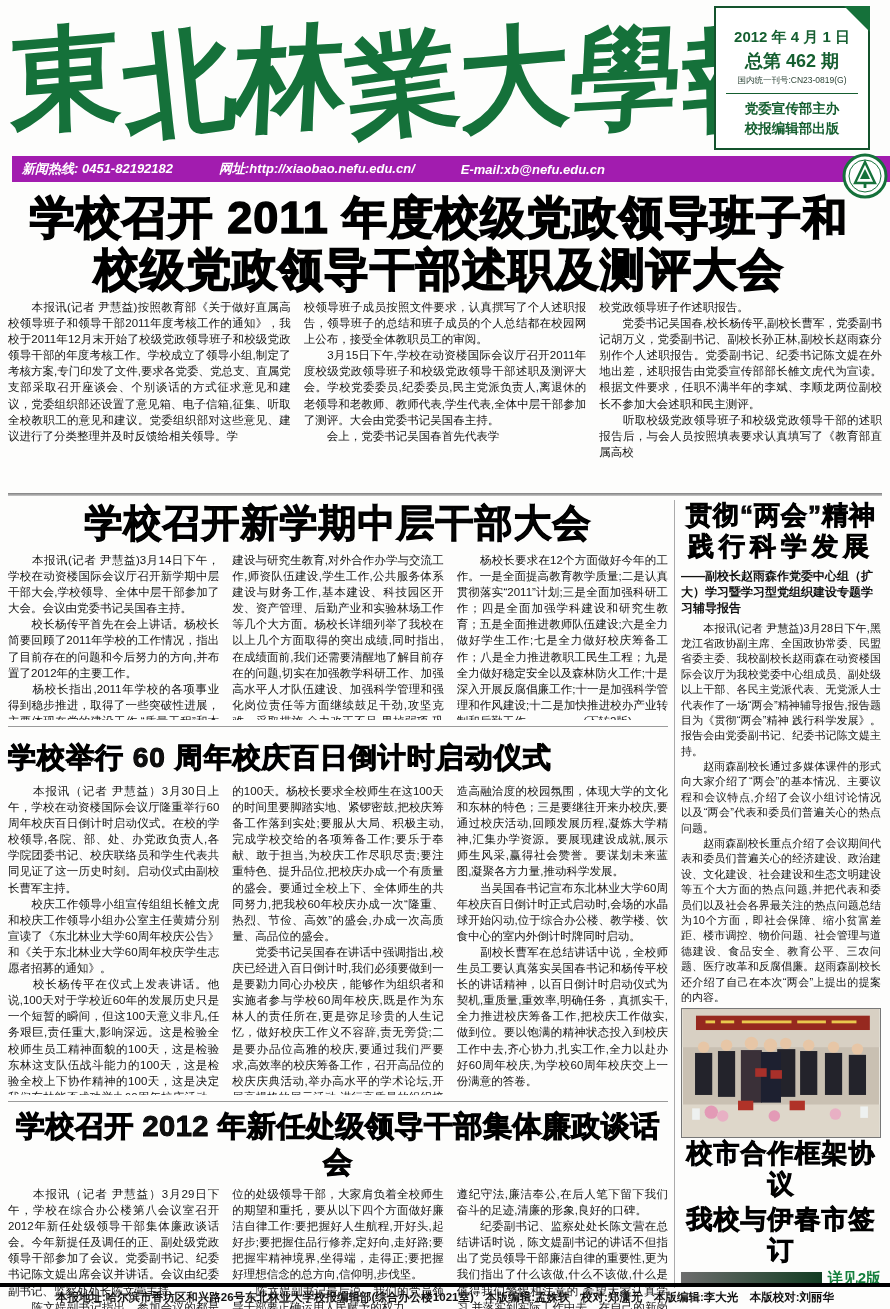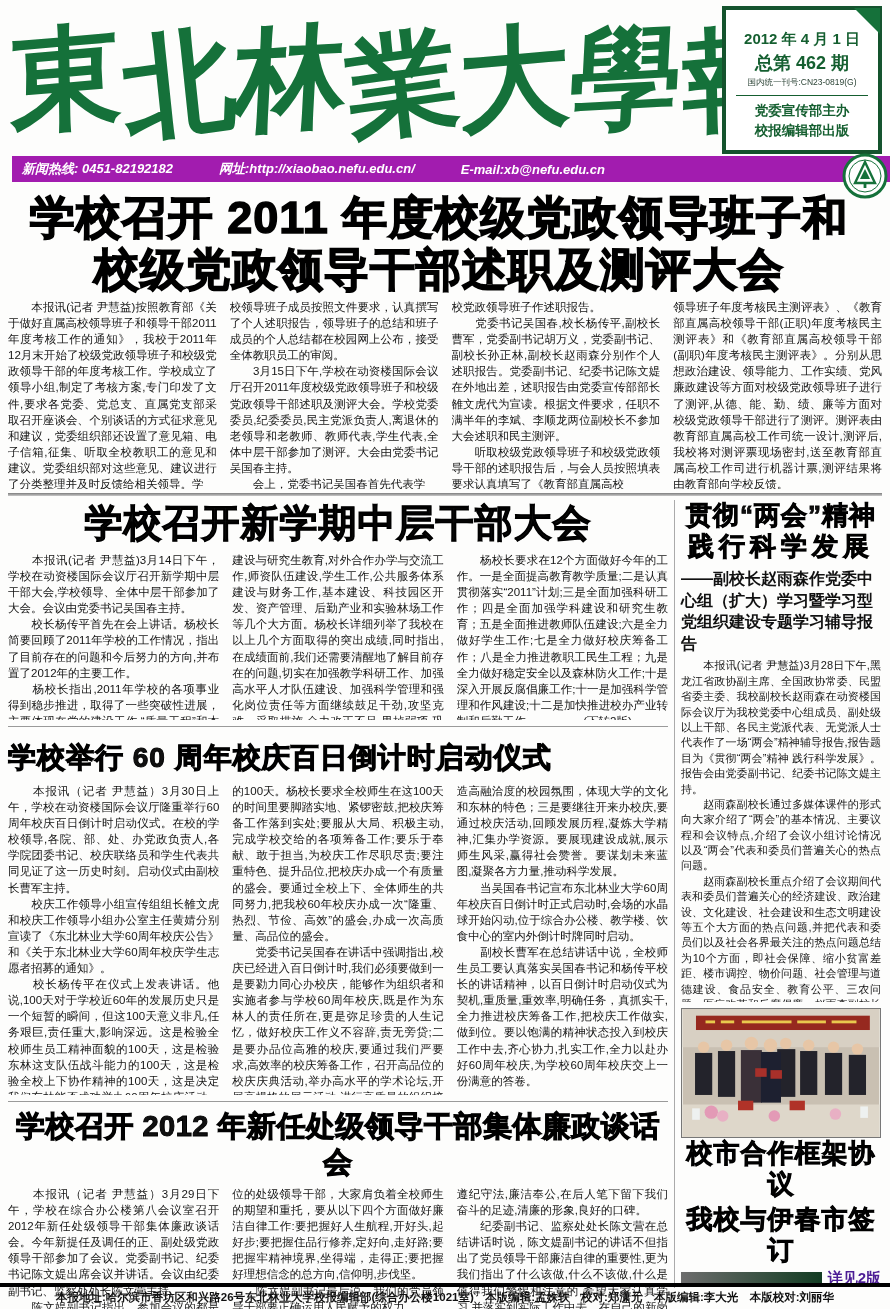--- a/index.html
+++ b/index.html
@@ -4,21 +4,21 @@
 <style>
   html,body{margin:0;padding:0;background:#e8e8e6;}
   .page{position:relative;width:890px;height:1309px;margin:0 auto;background:#fdfdfc;
         font-family:"Liberation Sans",sans-serif;color:#111;overflow:hidden;box-shadow:0 0 6px rgba(0,0,0,.4);}
   
   .masthead{position:absolute;left:8px;top:4px;width:874px;height:148px;}
   .paper-title{position:absolute;left:2px;top:0;width:706px;height:148px;display:flex;justify-content:space-between;align-items:center;}
   .paper-title span{font-family:"DejaVu Serif",serif;font-weight:bold;font-size:112px;line-height:132px;color:#15713a;display:inline-block;transform:rotate(-5deg) skewX(-4deg);}
   .paper-title span:nth-child(2n){transform:rotate(-8deg) skewX(-2deg) translateY(6px);}
   .paper-title span:nth-child(3n){transform:rotate(-3deg) skewX(-6deg);}
-  .info-box{position:absolute;right:0;top:2px;width:152px;height:140px;border:4px solid #14532d;background:#fff;text-align:center;color:#155f30;}
+  .info-box{position:absolute;right:12px;top:2px;width:152px;height:140px;border:2px solid #14532d;background:#fff;text-align:center;color:#155f30;}
   .corner-fold{position:absolute;right:-2px;top:-2px;width:0;height:0;border-top:26px solid #15713a;border-left:26px solid transparent;}
   .info-date{margin-top:20px;font-size:15px;font-weight:bold;}
   .info-issue{font-size:18px;font-weight:bold;margin-top:2px;}
   .info-issn{font-size:8.5px;color:#2c4436;margin-top:2px;}
   .info-sep{border:0;border-top:1px solid #155f30;margin:6px 10px 5px 10px;}
   .info-org{font-size:13.5px;font-weight:bold;line-height:20px;}
   
   .hotline{position:absolute;left:12px;top:156px;width:890px;height:26px;background:#a21caf;color:#fff;
            display:flex;align-items:center;font-style:italic;font-weight:bold;font-size:13px;padding-left:10px;box-sizing:border-box;}
   .hotline span{margin-right:46px;white-space:nowrap;}
@@ -39,28 +39,28 @@
   .mid{position:absolute;left:8px;top:500px;width:874px;height:788px;display:flex;}
   .mid-left{width:660px;}
   .mid-divider{width:1px;background:#aaa;margin:0 6px;}
   .mid-right{width:200px;display:flex;flex-direction:column;justify-content:center;}
   .art2-body{height:168px;}
   .art3-body{height:312px;}
   .art4-body{height:138px;}
   
   .sb-title{font-weight:900;font-size:26px;line-height:31px;text-align:center;-webkit-text-stroke:0.8px #000;letter-spacing:1px;}
   .sb-title2{letter-spacing:5px;}
-  .sb-sub{font-size:16px;font-weight:bold;line-height:1.35;margin:6px 0 4px 0;}
+  .sb-sub{font-size:12px;font-weight:bold;line-height:1.35;margin:6px 0 4px 0;}
   .sb-body{font-size:11px;line-height:1.40;text-align:justify;white-space:pre-line;overflow:hidden;height:418px;color:#141414;}
   .photo-wrap{margin-top:6px;border:1px solid #777;}
   .photo-wrap svg{display:block;}
   .photo-caption{font-weight:900;font-size:26px;line-height:31px;text-align:center;letter-spacing:1px;-webkit-text-stroke:0.8px #000;margin-top:4px;}
   .see-more{display:flex;align-items:center;margin-top:3px;}
   .see-bar{flex:1;height:13px;background:linear-gradient(90deg,#6d6d6d,#123c22);}
-  .see-text{color:#4c1d95;font-weight:bold;font-size:15px;margin-left:6px;white-space:nowrap;}
+  .see-text{color:#15803d;font-weight:bold;font-size:15px;margin-left:6px;white-space:nowrap;}
   
   .footer{position:absolute;left:0;bottom:0;width:890px;}
   .footer-bar{height:4px;background:#000;}
   .footer-line{font-size:11.5px;font-weight:bold;text-align:center;padding:3px 6px 4px 6px;color:#111;}
 </style>
 </head>
 <body>
 
 <div class="page">
 
@@ -107,21 +107,20 @@
   </div>
 
   <div class="art1 colrow">
     <div class="bodycol" style="height:190px">　　本报讯(记者 尹慧益)按照教育部《关于做好直属高校领导班子和领导干部2011年度考核工作的通知》，我校于2011年12月末开始了校级党政领导班子和校级党政领导干部的年度考核工作。学校成立了领导小组,制定了考核方案,专门印发了文件,要求各党委、党总支、直属党支部采取召开座谈会、个别谈话的方式征求意见和建议，党委组织部还设置了意见箱、电子信箱,征集、听取全校教职工的意见和建议。党委组织部对这些意见、建议进行了分类整理并及时反馈给相关领导。学</div>
     <div class="bodycol" style="height:190px">校领导班子成员按照文件要求，认真撰写了个人述职报告，领导班子的总结和班子成员的个人总结都在校园网上公布，接受全体教职员工的审阅。
 　　3月15日下午,学校在动资楼国际会议厅召开2011年度校级党政领导班子和校级党政领导干部述职及测评大会。学校党委委员,纪委委员,民主党派负责人,离退休的老领导和老教师、教师代表,学生代表,全体中层干部参加了测评。大会由党委书记吴国春主持。
 　　会上，党委书记吴国春首先代表学</div>
     <div class="bodycol" style="height:190px">校党政领导班子作述职报告。
 　　党委书记吴国春,校长杨传平,副校长曹军，党委副书记胡万义，党委副书记、副校长孙正林,副校长赵雨森分别作个人述职报告。党委副书记、纪委书记陈文媞在外地出差，述职报告由党委宣传部部长雒文虎代为宣读。根据文件要求，任职不满半年的李斌、李顺龙两位副校长不参加大会述职和民主测评。
 　　听取校级党政领导班子和校级党政领导干部的述职报告后，与会人员按照填表要求认真填写了《教育部直属高校</div>
-    <div class="bodycol" style="height:190px">领导班子年度考核民主测评表》、《教育部直属高校领导干部(正职)年度考核民主测评表》和《教育部直属高校领导干部(副职)年度考核民主测评表》。分别从思想政治建设、领导能力、工作实绩、党风廉政建设等方面对校级党政领导班子进行了测评,从德、能、勤、绩、廉等方面对校级党政领导干部进行了测评。测评表由教育部直属高校工作司统一设计,测评后,我校将对测评票现场密封,送至教育部直属高校工作司进行机器计票,测评结果将由教育部向学校反馈。</div>
   </div>
 
   <hr class="rule-h rule-a">
 
   <div class="mid">
 
     <div class="mid-left">
 
       <h2 class="h2">学校召开新学期中层干部大会</h2>
       <div class="colrow art2-body">

